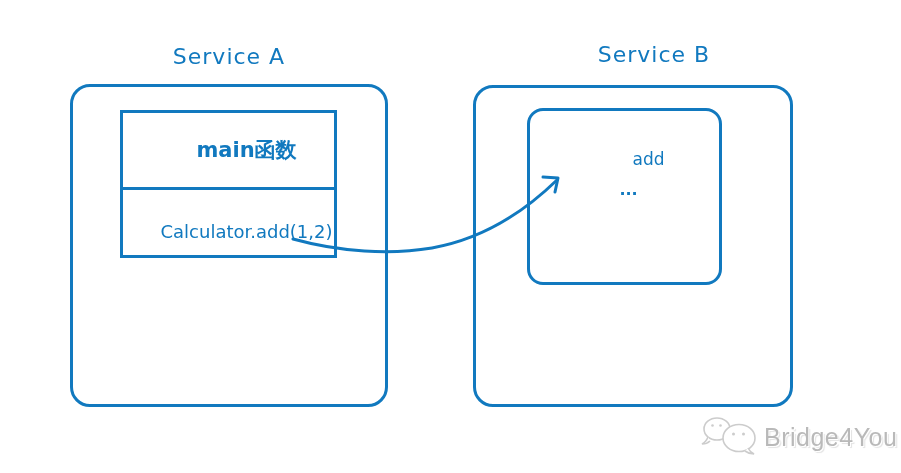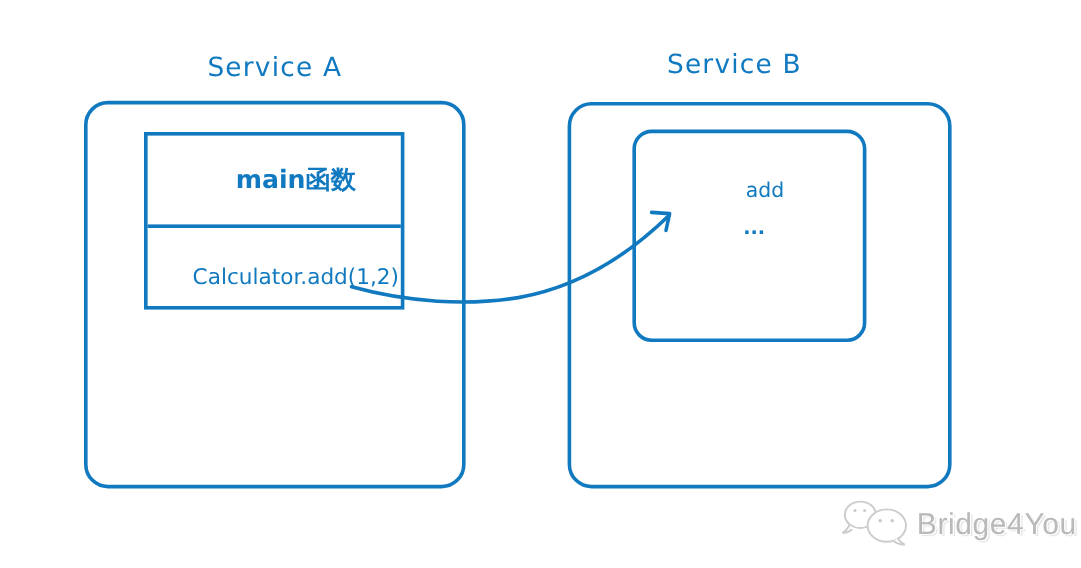--- a/index.html
+++ b/index.html
@@ -23,21 +23,21 @@
   
   .svc-title {
     position: absolute;
     text-align: center;
     font-size: 22px;
     font-weight: 400;
     letter-spacing: 1px;
     color: var(--color-accent);
   }
   .svc-title.a { left: 70px; top: 44px; width: 318px; }
-  .svc-title.b { left: 452px; top: 42px; width: 320px; }
+  .svc-title.b { left: 494px; top: 42px; width: 320px; }
 
   
   .svc-box {
     position: absolute;
     border: 3px solid var(--color-accent);
     border-radius: 20px;
     background: transparent;
   }
   .svc-box.a { left: 70px;  top: 84px; width: 318px; height: 323px; }
   .svc-box.b { left: 473px; top: 85px; width: 320px; height: 322px; }
@@ -78,21 +78,21 @@
     width: 195px; height: 177px;
     border: 3px solid var(--color-accent);
     border-radius: 16px;
     padding-top: 22px;
     text-align: center;
     color: var(--color-accent);
   }
   .impl-box .impl-title { font-size: 18px; font-weight: 600; line-height: 1; }
   .impl-box .impl-method {
     font-size: 17px; font-weight: 500; line-height: 1;
-    margin-top: 18px; position: relative; left: 13px;
+    margin-top: 18px; position: relative; left: 24px;
   }
   .impl-box .impl-more {
     font-size: 16px; font-weight: 600; line-height: 1;
     margin-top: 14px; position: relative; left: 4px;
   }
 
   
   .arrow-layer {
     position: absolute;
     left: 0; top: 0;

